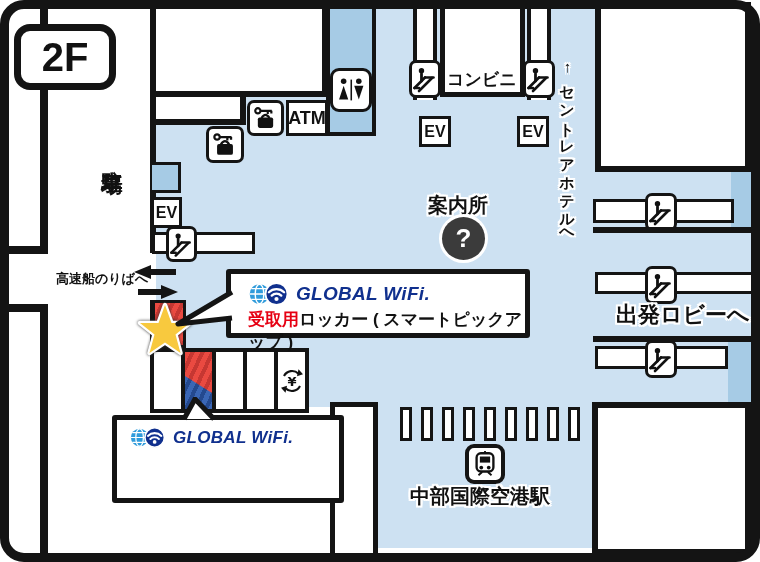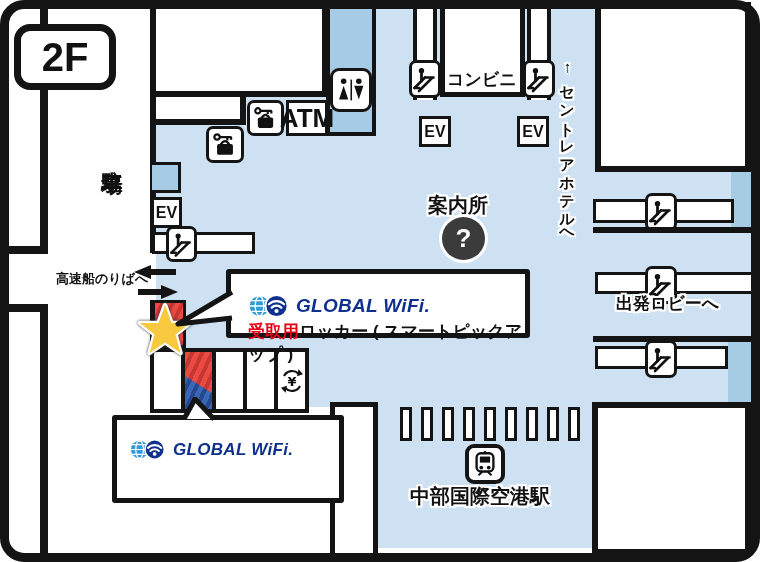--- a/index.html
+++ b/index.html
@@ -19,21 +19,21 @@
   .vtext{writing-mode:vertical-rl;text-orientation:upright;letter-spacing:2px;}
   .stripe-red{background:repeating-linear-gradient(115deg,#ea4a41 0 5px,#c63732 5px 9px);}
   .stripe-blue{position:absolute;inset:0;
     background:repeating-linear-gradient(115deg,#3a66b5 0 5px,#24498f 5px 9px);
     clip-path:polygon(0 42%,100% 72%,100% 100%,0 100%);}
   .cells{display:flex;}
   .cell{width:27px;height:57px;background:#fff;border:4px solid #141414;position:relative;
         display:flex;align-items:center;justify-content:center;}
   .cell+.cell{margin-left:-4px;}
   .callout{background:#fff;border:5px solid #141414;border-radius:3px;}
-  .brand-row{display:flex;align-items:center;gap:6px;margin-top:12px;}
+  .brand-row{display:flex;align-items:center;gap:6px;}
   .brand-text{font-style:italic;font-weight:bold;color:#10308e;letter-spacing:.3px;}
   .outer-frame{position:absolute;inset:0;border:9px solid #141414;border-radius:24px;pointer-events:none;z-index:60;}
   .q-circle{background:#3b3b3b;border-radius:50%;box-shadow:0 0 0 3px #fff;
             display:flex;align-items:center;justify-content:center;color:#fff;font-weight:bold;}
 </style>
 </head>
 <body>
 
 <div class="abs blue" style="left:156px;top:8px;width:439px;height:399px;"></div>
 <div class="abs blue" style="left:378px;top:407px;width:217px;height:141px;"></div>
@@ -74,21 +74,21 @@
 </div>
 <div class="abs icon-box" style="left:247px;top:100px;width:37px;height:36px;">
   <svg width="27" height="26" viewBox="0 0 30 28">
     <circle cx="6.5" cy="6" r="2.9" fill="none" stroke="#111" stroke-width="2.4"></circle>
     <path d="M9.6 6 H22 M17.5 6 v3.6 M21.5 6 v3" stroke="#111" stroke-width="2.4" fill="none"></path>
     <path d="M10.5 14 q4.5,-7 9,0" stroke="#111" stroke-width="2.4" fill="none"></path>
     <rect x="6.5" y="13.5" width="17" height="11.5" rx="2" fill="#111"></rect>
   </svg>
 </div>
 <div class="abs sq-box" style="left:286px;top:100px;width:42px;height:36px;">
-  <span class="lbl" style="font-size:26px;">ATM</span>
+  <span class="lbl" style="font-size:18px;">ATM</span>
 </div>
 
 <div class="abs" style="left:413px;top:4px;width:24px;height:96px;background:#fff;border-left:4px solid #141414;border-right:4px solid #141414;"></div>
 <div class="abs icon-box" style="left:409px;top:60px;width:32px;height:38px;">
     <svg width="26" height="30" viewBox="0 0 26 30">
       <g stroke="#111" fill="none" stroke-width="2.6" stroke-linecap="round">
         <path d="M2.5 24 L13 13.5"></path>
         <path d="M7 27 L20 14"></path>
         <path d="M13 13.5 h8.5"></path>
         <path d="M2.5 24 h4.5"></path>
@@ -198,21 +198,21 @@
       <g stroke="#111" fill="none" stroke-width="2.6" stroke-linecap="round">
         <path d="M2.5 24 L13 13.5"></path>
         <path d="M7 27 L20 14"></path>
         <path d="M13 13.5 h8.5"></path>
         <path d="M2.5 24 h4.5"></path>
       </g>
       <circle cx="9.5" cy="6.8" r="2.7" fill="#111"></circle>
       <path d="M9.5 9.8 v7.2" stroke="#111" stroke-width="2.8" stroke-linecap="round"></path>
     </svg>
   </div>
-<div class="abs lbl halo" style="left:616px;top:292px;font-size:17px;">出発ロビーへ</div>
+<div class="abs lbl halo" style="left:616px;top:300px;font-size:22px;">出発ロビーへ</div>
 <div class="abs wall" style="left:593px;top:336px;width:158px;height:6px;"></div>
 <div class="abs zone" style="left:728px;top:342px;width:23px;height:63px;"></div>
 <div class="abs" style="left:595px;top:346px;width:133px;height:23px;background:#fff;border:3px solid #141414;"></div>
 <div class="abs icon-box" style="left:645px;top:340px;width:32px;height:38px;">
     <svg width="26" height="30" viewBox="0 0 26 30">
       <g stroke="#111" fill="none" stroke-width="2.6" stroke-linecap="round">
         <path d="M2.5 24 L13 13.5"></path>
         <path d="M7 27 L20 14"></path>
         <path d="M13 13.5 h8.5"></path>
         <path d="M2.5 24 h4.5"></path>

